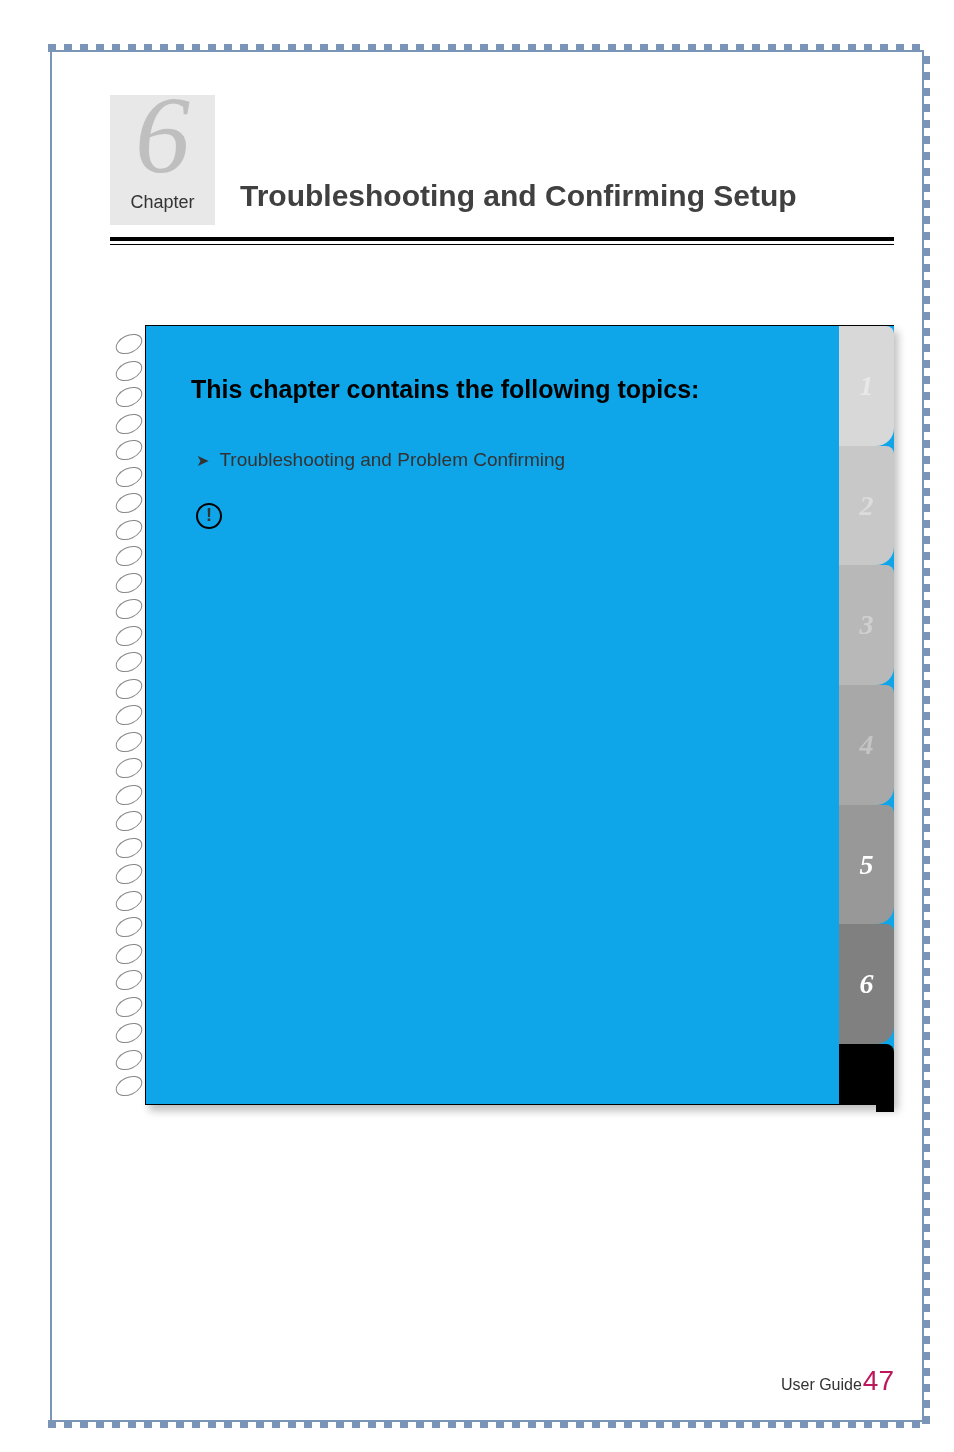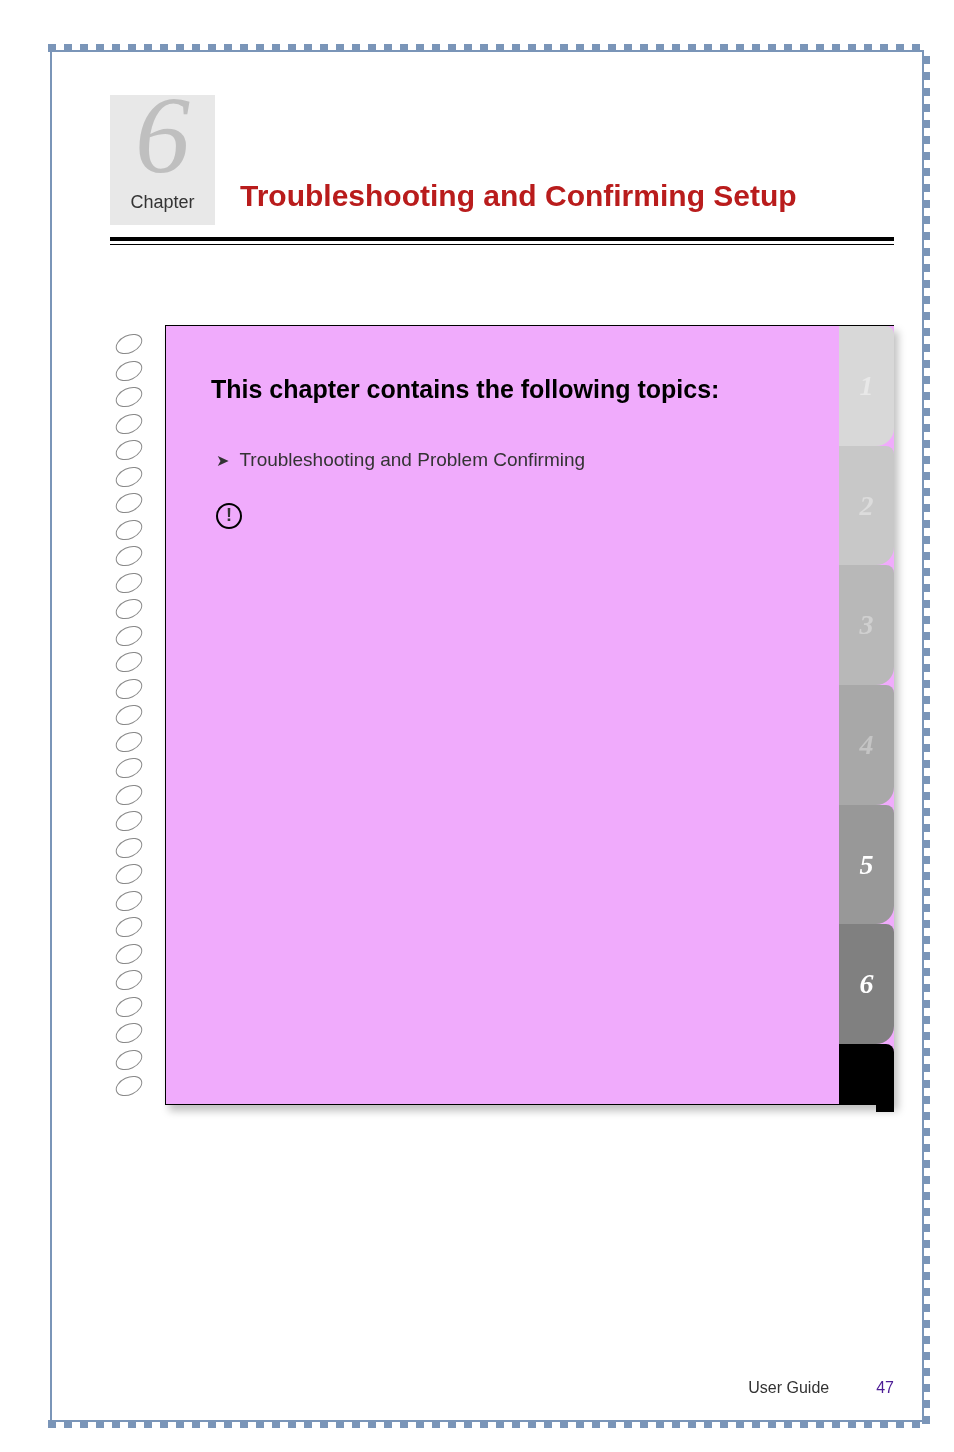--- a/index.html
+++ b/index.html
@@ -93,21 +93,21 @@
     .chapter-label {
       font-size: 18px;
       color: #333;
       z-index: 2;
       margin-top: 11px;
     }
     
     .chapter-title {
       font-size: 30px;
       font-weight: bold;
-      color: #b91c1c;
+      color: #404040;
       line-height: 1.3;
       flex: 1;
       padding-bottom: 10px;
     }
     
     .title-rule {
       border-top: 4px solid #000;
       border-bottom: 1px solid #000;
       height: 8px;
       margin-top: -68px;
@@ -136,26 +136,25 @@
       height: 18px;
       border: 1.5px solid #888;
       border-radius: 50%;
       transform: rotate(-25deg);
       margin-left: 5px;
     }
     
     .content-box {
       border: 1px solid #000;
       border-right: none;
-      background: #f0abfc;
+      background: #0ea5e9;
       padding: 45px 30px 45px 45px;
       position: relative;
       min-height: 780px;
       box-shadow: 4px 6px 8px rgba(0,0,0,0.25);
-      margin-left: 20px;
     }
     
     .topics-heading {
       font-size: 25px;
       font-weight: bold;
       color: #000;
       line-height: 1.5;
       margin-bottom: 40px;
       padding-right: 80px;
     }
@@ -251,32 +250,31 @@
       background: inherit;
       z-index: -1;
     }
     
     .page-footer {
       position: absolute;
       bottom: 55px;
       right: 60px;
       display: flex;
       align-items: baseline;
-      gap: 29px;
+      gap: 1px;
       font-size: 16px;
     }
     
     .footer-label {
       color: #333;
     }
     
     .footer-number {
-      font-size: 16px;
-      color: #4c1d95;
-      margin-left: 18px;
+      font-size: 28px;
+      color: #be185d;
     }
   </style>
 </head>
 <body>
 
 <div class="dashed-top"></div>
 <div class="dashed-right"></div>
 <div class="dashed-bottom"></div>
 <div class="page-border-outer"></div>
 

